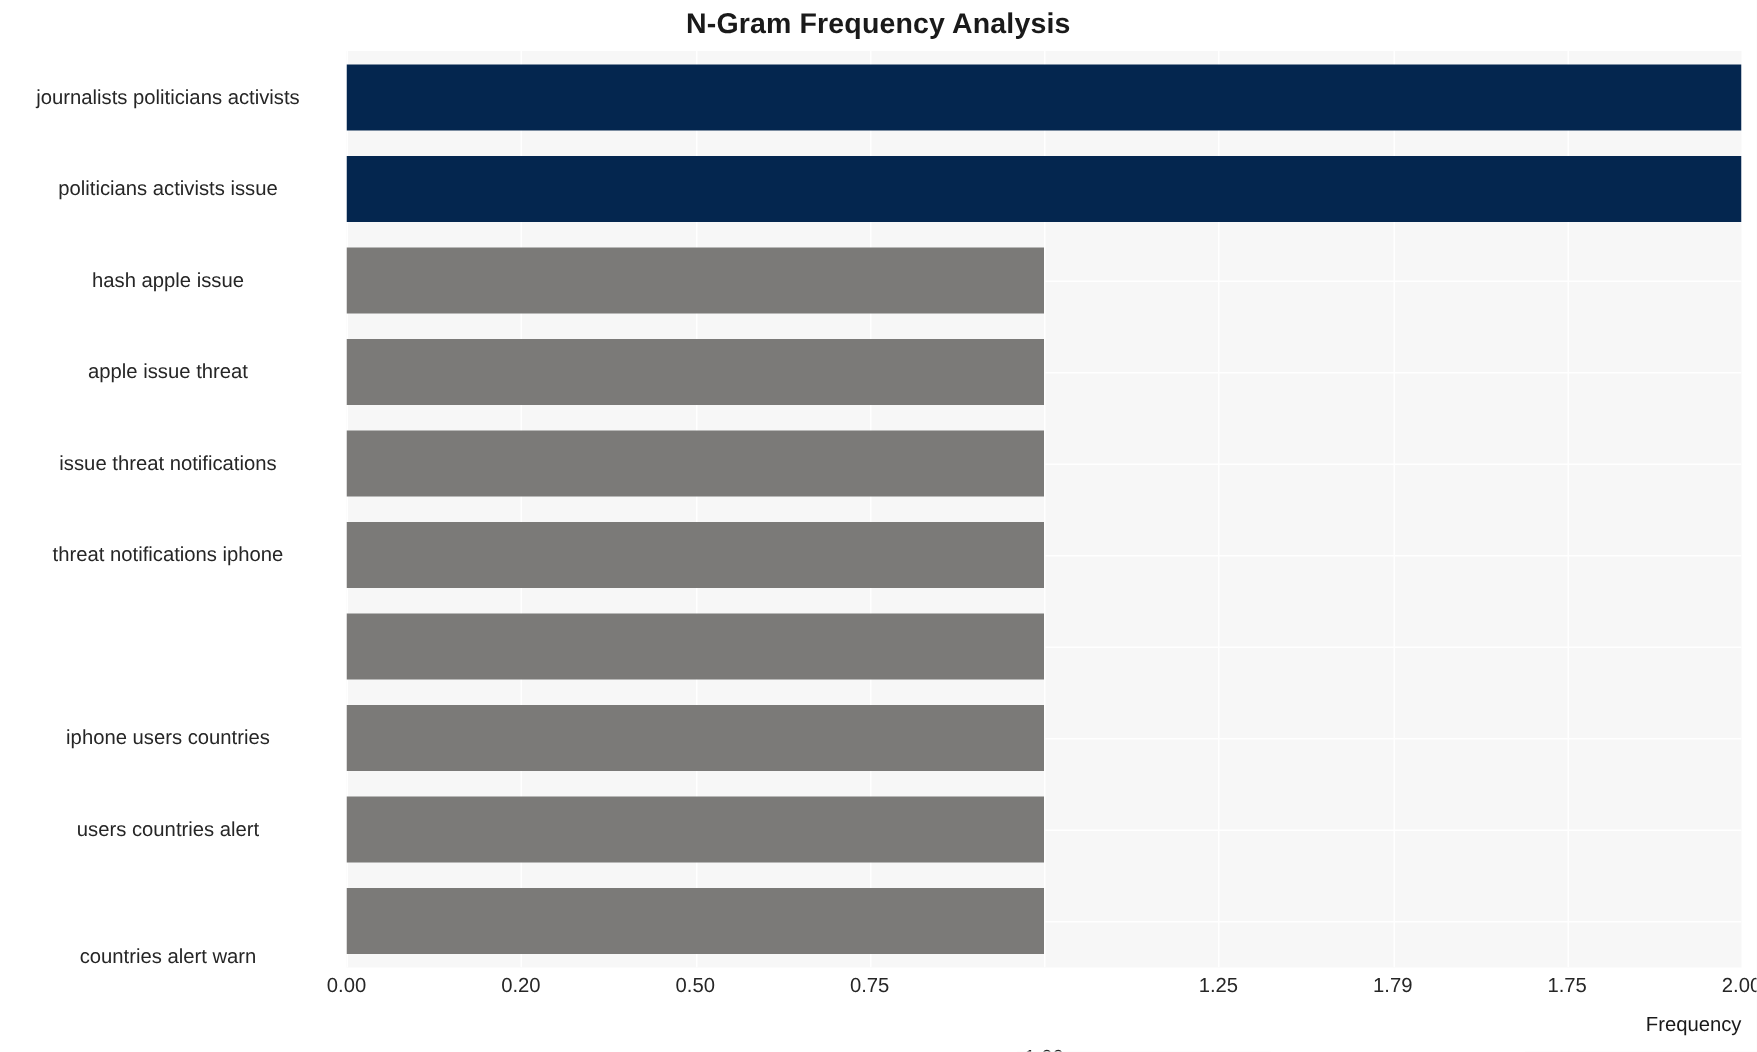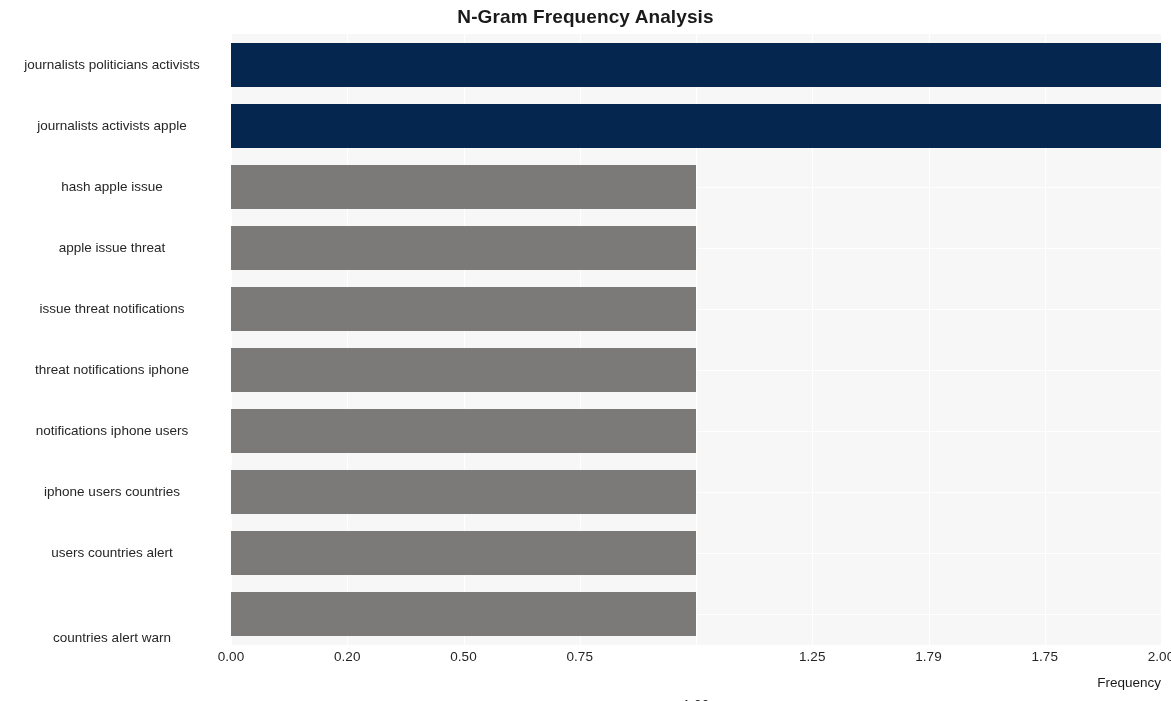--- a/index.html
+++ b/index.html
@@ -139,26 +139,25 @@
         <div class="bar" title="threat notifications iphone: 1" style="top: 314px; width: 465px; background: rgb(123, 122, 120);"></div>
         <div class="bar" title="notifications iphone users: 1" style="top: 375px; width: 465px; background: rgb(123, 122, 120);"></div>
         <div class="bar" title="iphone users countries: 1" style="top: 436px; width: 465px; background: rgb(123, 122, 120);"></div>
         <div class="bar" title="users countries alert: 1" style="top: 497px; width: 465px; background: rgb(123, 122, 120);"></div>
         <div class="bar" title="countries alert warn: 1" style="top: 558px; width: 465px; background: rgb(123, 122, 120);"></div>
       </div>
   </div>
 
   <div id="y-labels">
       <div class="y-label" style="top: 23px;">journalists politicians activists</div>
-      <div class="y-label" style="top: 84px;">journalists activists apple</div>
+      <div class="y-label" style="top: 84px;">politicians activists issue</div>
       <div class="y-label" style="top: 145px;">hash apple issue</div>
       <div class="y-label" style="top: 206px;">apple issue threat</div>
       <div class="y-label" style="top: 267px;">issue threat notifications</div>
       <div class="y-label" style="top: 328px;">threat notifications iphone</div>
-      <div class="y-label" style="top: 389px;">notifications iphone users</div>
       <div class="y-label" style="top: 450px;">iphone users countries</div>
       <div class="y-label" style="top: 511px;">users countries alert</div>
       <div class="y-label" style="top: 596px;">countries alert warn</div>
     </div>
 
   <div id="x-labels">
       <div class="x-label" style="left: 231px;">0.00</div>
       <div class="x-label" style="left: 347.25px;">0.20</div>
       <div class="x-label" style="left: 463.5px;">0.50</div>
       <div class="x-label" style="left: 579.75px;">0.75</div>

